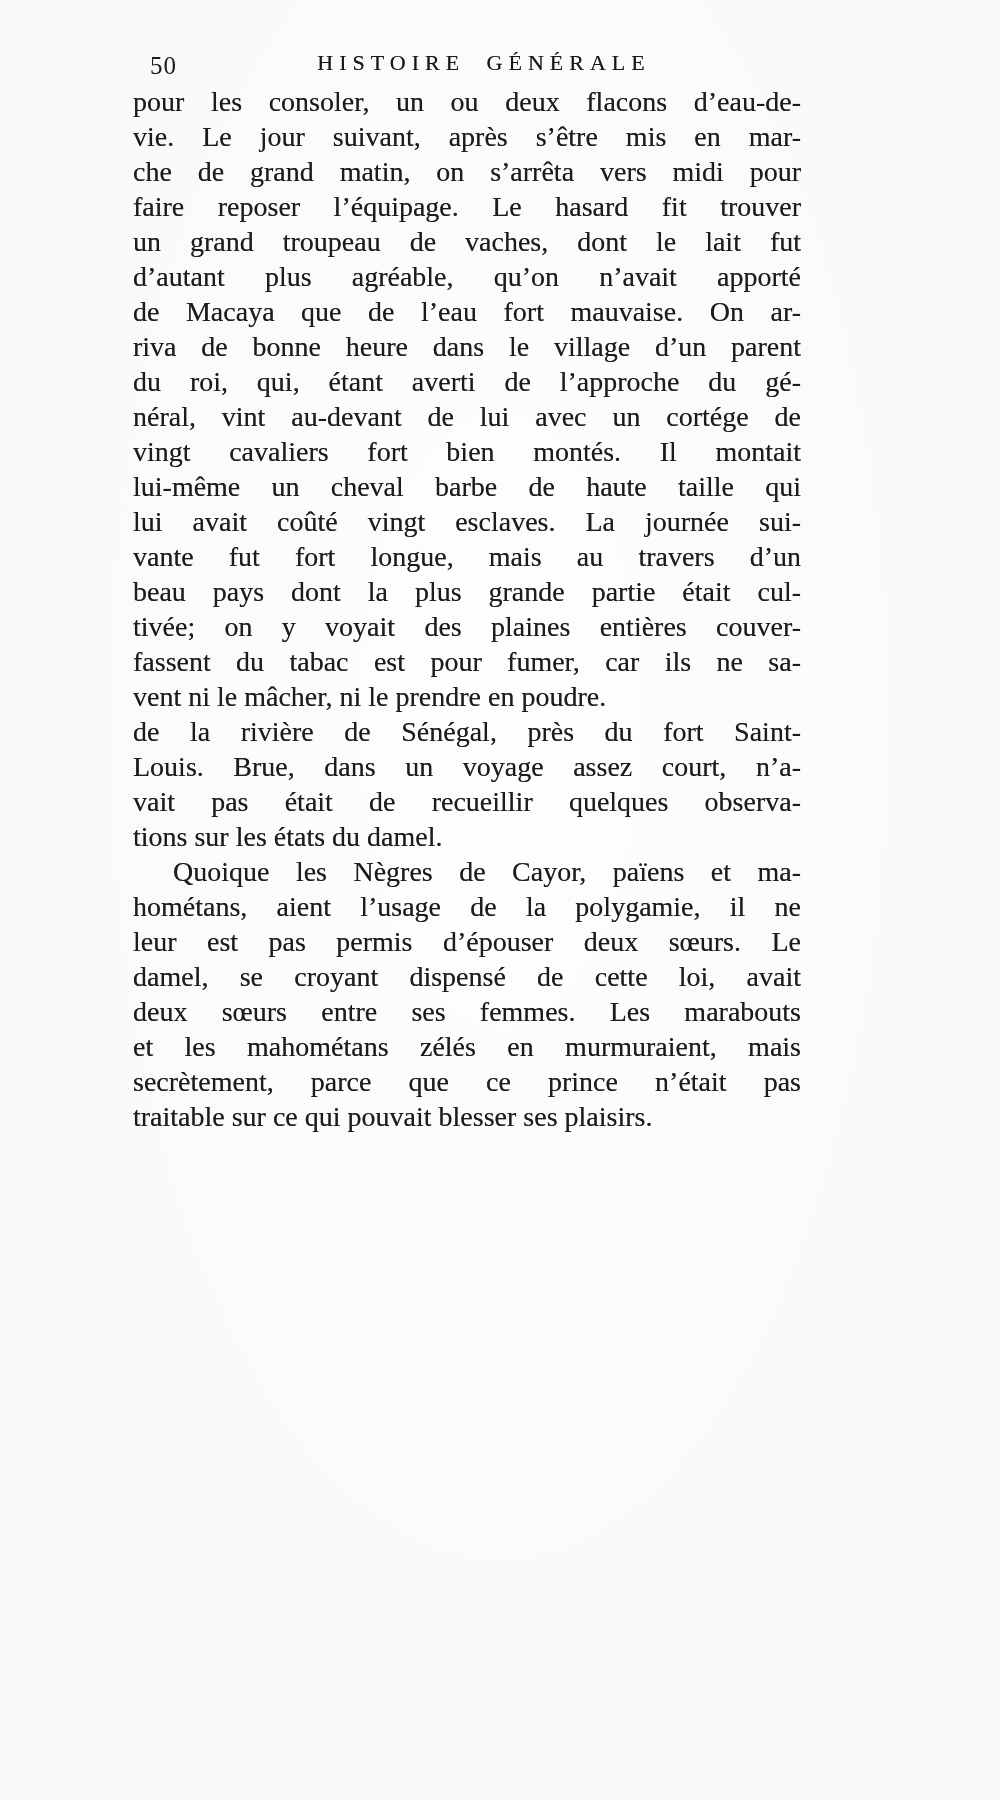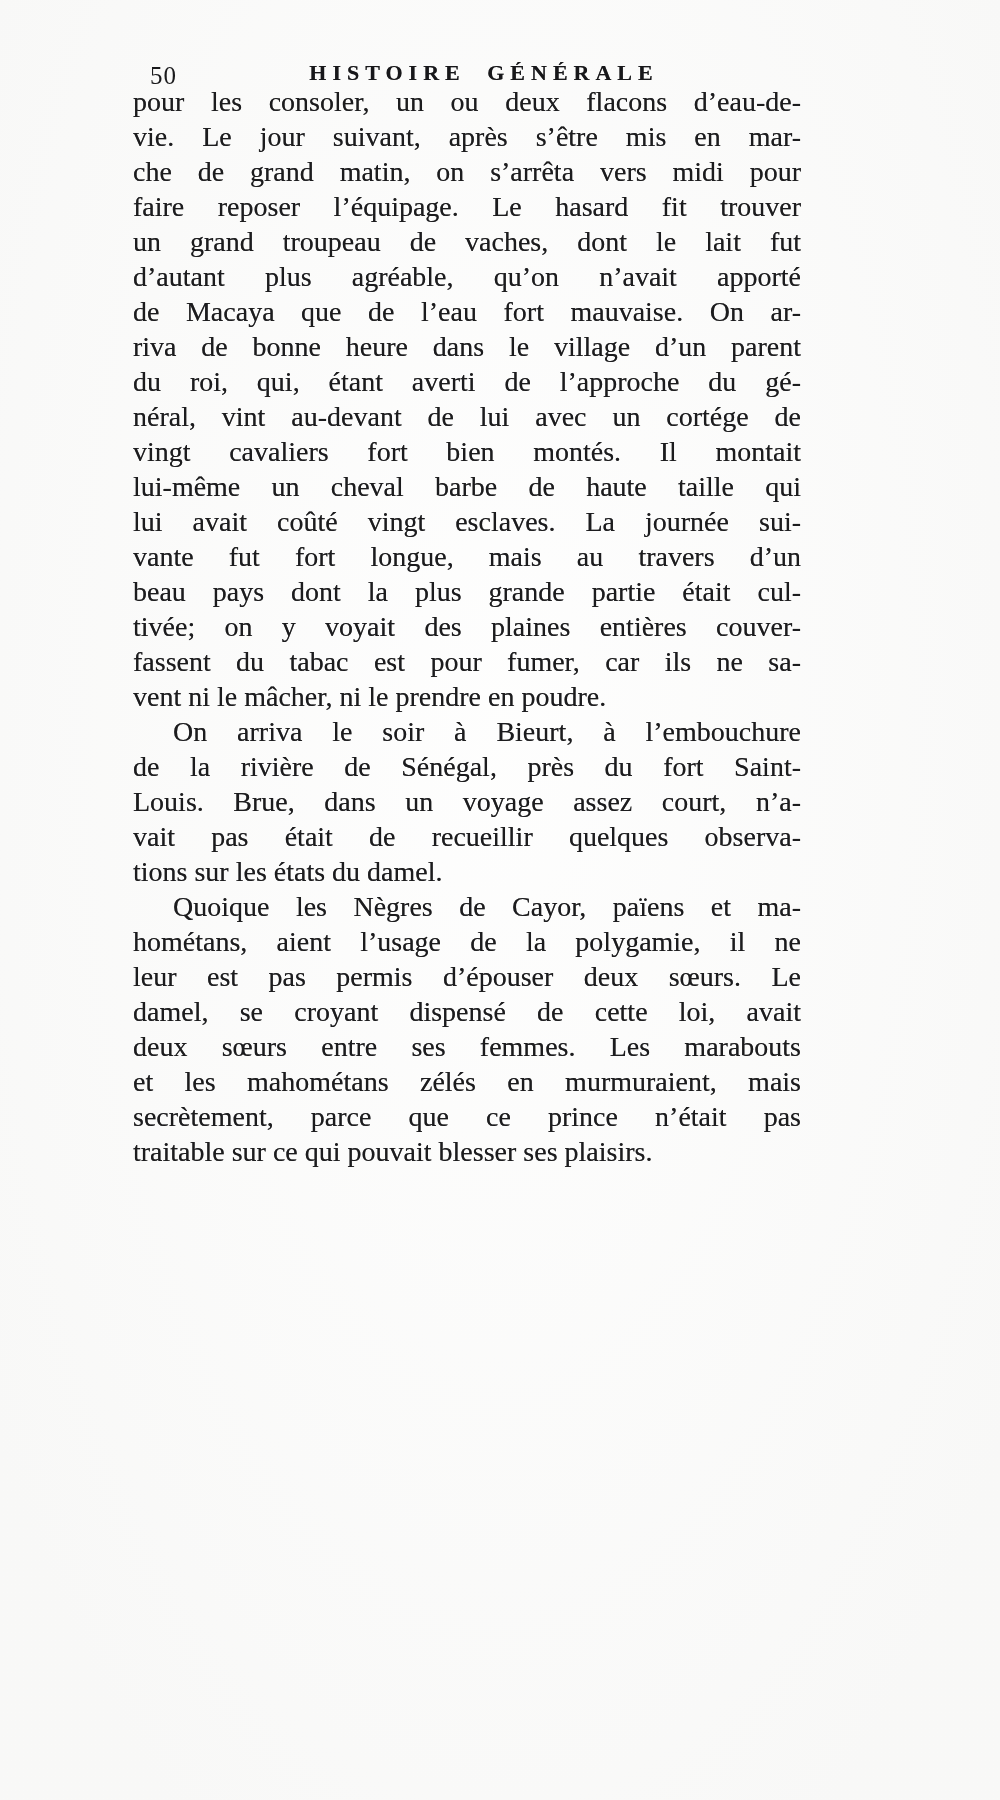--- a/index.html
+++ b/index.html
@@ -18,37 +18,37 @@
     position: relative;
     width: 1000px;
     height: 1800px;
     background:
       radial-gradient(ellipse at 50% 40%, rgba(255,255,255,0.6), rgba(0,0,0,0.015) 85%),
       #fcfcfb;
   }
   .header {
     position: absolute;
     left: 150px;
-    top: 60px;
+    top: 50px;
     width: 668px;
     height: 32px;
   }
   .page-number {
     position: absolute;
     left: 0;
     top: 2px;
     font-size: 25px;
     letter-spacing: 1px;
     color: #1a1a1c;
   }
   .header-title {
     display: block;
     text-align: center;
     font-size: 22px;
-    font-weight: bold;
+    font-weight: normal;
     letter-spacing: 6px;
     word-spacing: 10px;
     color: #17171a;
     text-shadow: 0 0 0.4px rgba(0,0,0,0.55);
   }
   .body-text {
     position: absolute;
     left: 133px;
     top: 84px;
     width: 668px;
@@ -97,21 +97,20 @@
         <div class="line">vingt cavaliers fort bien montés. Il montait</div>
         <div class="line">lui-même un cheval barbe de haute taille qui</div>
         <div class="line">lui avait coûté vingt esclaves. La journée sui-</div>
         <div class="line">vante fut fort longue, mais au travers d’un</div>
         <div class="line">beau pays dont la plus grande partie était cul-</div>
         <div class="line">tivée; on y voyait des plaines entières couver-</div>
         <div class="line">fassent du tabac est pour fumer, car ils ne sa-</div>
         <div class="line last-line">vent ni le mâcher, ni le prendre en poudre.</div>
       </div>
       <div class="paragraph">
-        <div class="line indent">On arriva le soir à Bieurt, à l’embouchure</div>
         <div class="line">de la rivière de Sénégal, près du fort Saint-</div>
         <div class="line">Louis. Brue, dans un voyage assez court, n’a-</div>
         <div class="line">vait pas était de recueillir quelques observa-</div>
         <div class="line last-line">tions sur les états du damel.</div>
       </div>
       <div class="paragraph">
         <div class="line indent">Quoique les Nègres de Cayor, païens et ma-</div>
         <div class="line">hométans, aient l’usage de la polygamie, il ne</div>
         <div class="line">leur est pas permis d’épouser deux sœurs. Le</div>
         <div class="line">damel, se croyant dispensé de cette loi, avait</div>

